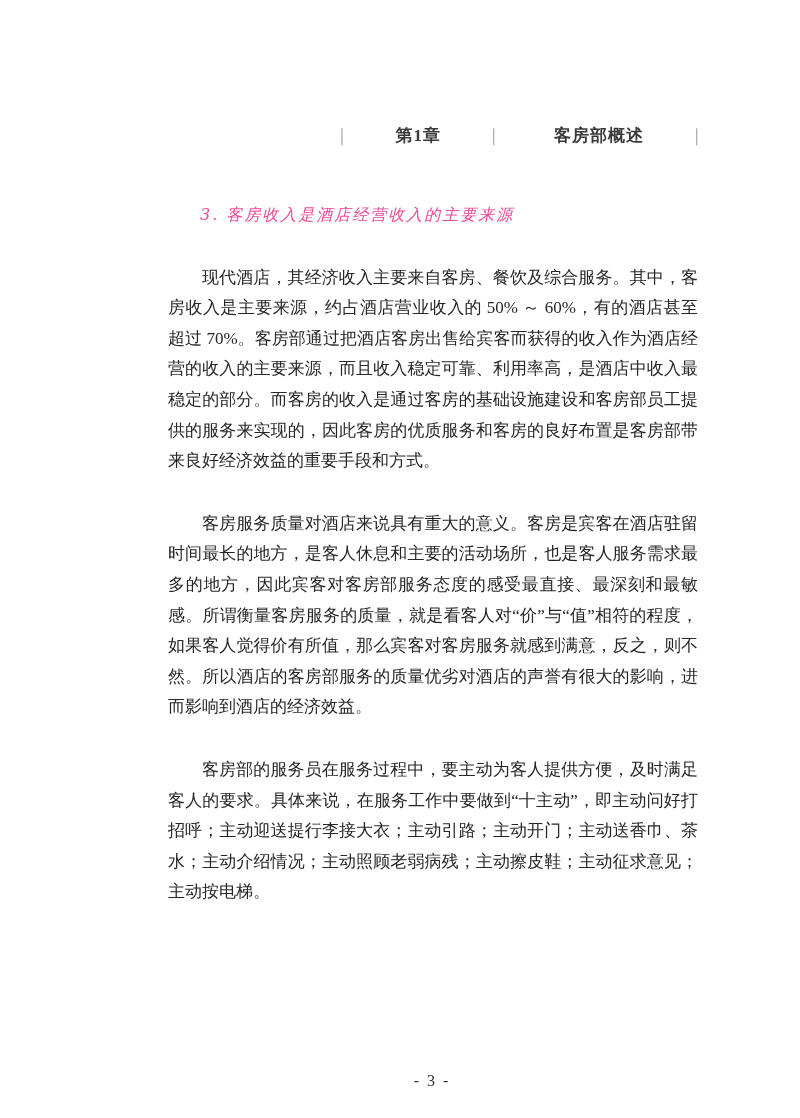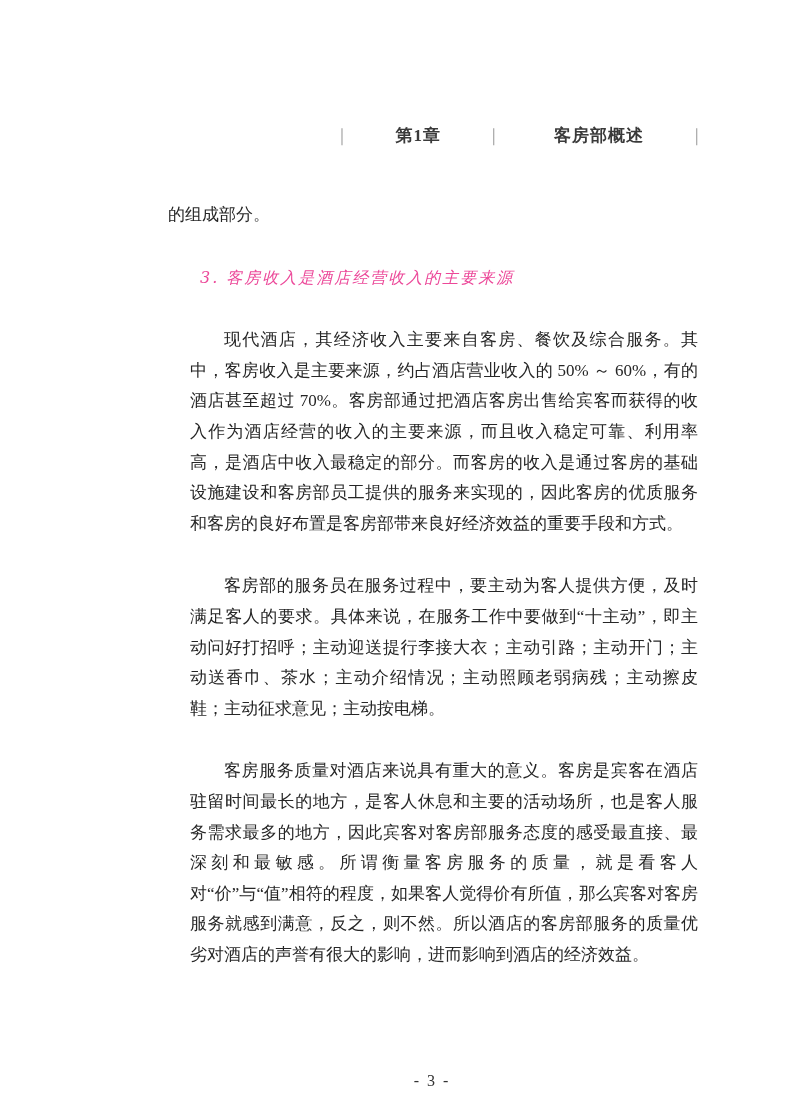--- a/index.html
+++ b/index.html
@@ -33,21 +33,21 @@
     position: absolute;
     top: 136px;
     left: 104px;
     width: 594px;
     font-size: 17px;
     line-height: 30.6px;
     text-align: justify;
     text-justify: inter-character;
   }
   .para--continuation { text-indent: 0; }
-  .para--body { text-indent: 2em; margin-left: 22px; }
+  .para--body { text-indent: 2em; }
   .para--heading {
     text-indent: 2em;
     font-style: italic;
     font-family: "DejaVu Serif", "Liberation Serif", serif;
     font-size: 16px;
     letter-spacing: 2px;
     font-weight: 500;
     color: #ec4899;
   }
   .footer {
@@ -68,24 +68,23 @@
 
   <div class="running-header">
     <span class="bar">｜</span>
     <span>第1章</span>
     <span class="bar mid">｜</span>
     <span>客房部概述</span>
     <span class="bar">｜</span>
   </div>
 
   <div class="content">
-      <p class="para--continuation">的组成部分。</p>
       <p class="para--heading">3. 客房收入是酒店经营收入的主要来源</p>
       <p class="para--body">现代酒店，其经济收入主要来自客房、餐饮及综合服务。其中，客房收入是主要来源，约占酒店营业收入的 50% ～ 60%，有的酒店甚至超过 70%。客房部通过把酒店客房出售给宾客而获得的收入作为酒店经营的收入的主要来源，而且收入稳定可靠、利用率高，是酒店中收入最稳定的部分。而客房的收入是通过客房的基础设施建设和客房部员工提供的服务来实现的，因此客房的优质服务和客房的良好布置是客房部带来良好经济效益的重要手段和方式。</p>
+      <p class="para--body">客房服务质量对酒店来说具有重大的意义。客房是宾客在酒店驻留时间最长的地方，是客人休息和主要的活动场所，也是客人服务需求最多的地方，因此宾客对客房部服务态度的感受最直接、最深刻和最敏感。所谓衡量客房服务的质量，就是看客人对“价”与“值”相符的程度，如果客人觉得价有所值，那么宾客对客房服务就感到满意，反之，则不然。所以酒店的客房部服务的质量优劣对酒店的声誉有很大的影响，进而影响到酒店的经济效益。</p>
       <p class="para--body">客房部的服务员在服务过程中，要主动为客人提供方便，及时满足客人的要求。具体来说，在服务工作中要做到“十主动”，即主动问好打招呼；主动迎送提行李接大衣；主动引路；主动开门；主动送香巾、茶水；主动介绍情况；主动照顾老弱病残；主动擦皮鞋；主动征求意见；主动按电梯。</p>
-      <p class="para--body">客房服务质量对酒店来说具有重大的意义。客房是宾客在酒店驻留时间最长的地方，是客人休息和主要的活动场所，也是客人服务需求最多的地方，因此宾客对客房部服务态度的感受最直接、最深刻和最敏感。所谓衡量客房服务的质量，就是看客人对“价”与“值”相符的程度，如果客人觉得价有所值，那么宾客对客房服务就感到满意，反之，则不然。所以酒店的客房部服务的质量优劣对酒店的声誉有很大的影响，进而影响到酒店的经济效益。</p>
     </div>
 
   <div class="footer">
     <span>- 3 -</span>
   </div>
 
 </div>
 
 </body></html>

